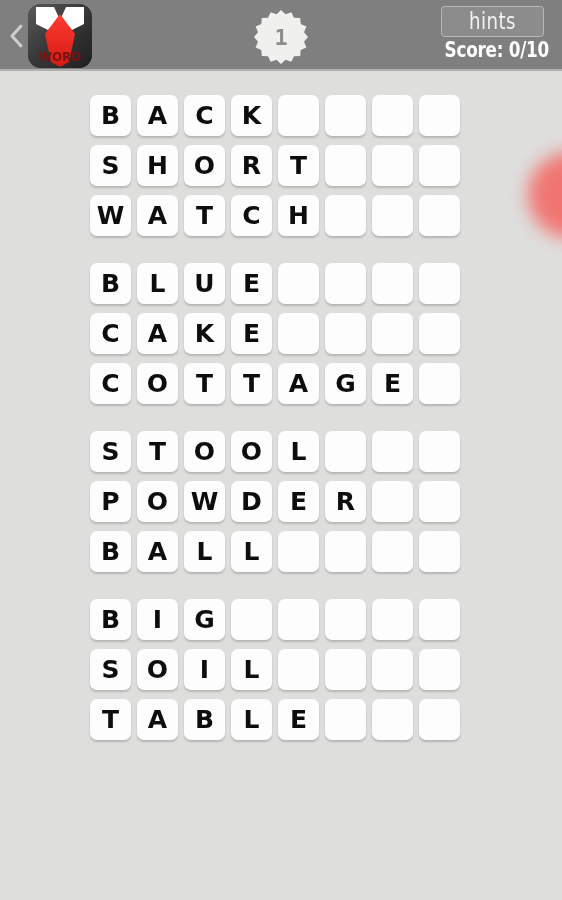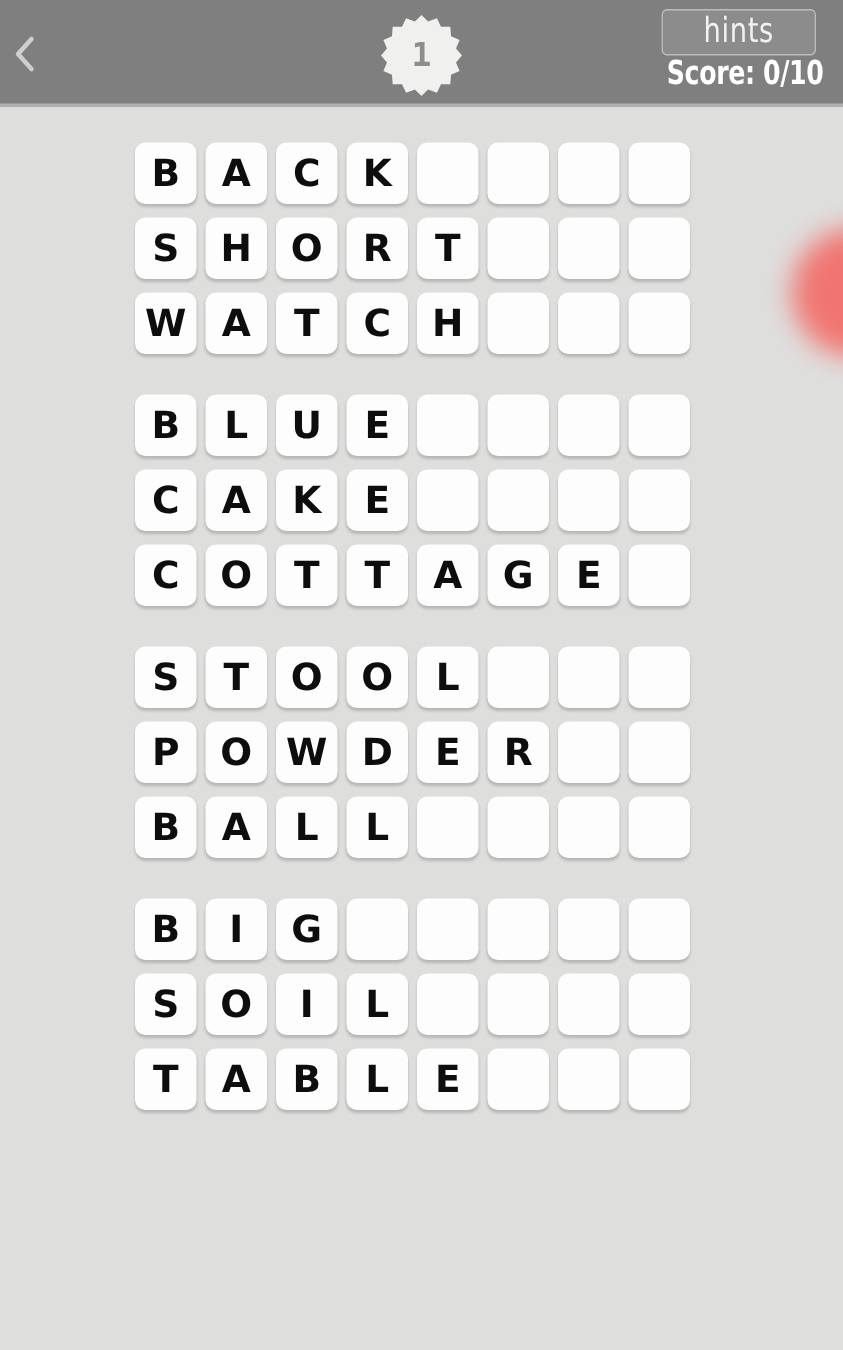--- a/index.html
+++ b/index.html
@@ -165,20 +165,41 @@
 <div class="header">
 
   <div class="back-chevron">
     <span>
       <svg width="18" height="28" viewBox="0 0 18 28">
         <polyline points="13,4 4,14 13,24" fill="none" stroke="#cfcfcf" stroke-width="3" stroke-linecap="round" stroke-linejoin="round"></polyline>
       </svg>
     </span>
   </div>
 
+  <div class="app-logo">
+    <span>
+      <svg width="64" height="64" viewBox="0 0 64 64">
+        <defs>
+          <linearGradient id="bgGrad" x1="0" y1="0" x2="1" y2="1">
+            <stop offset="0%" stop-color="#5a5a5a"></stop>
+            <stop offset="45%" stop-color="#3a3a3a"></stop>
+            <stop offset="100%" stop-color="#1e1e1e"></stop>
+          </linearGradient>
+          <linearGradient id="tieGrad" x1="0" y1="0" x2="0" y2="1">
+            <stop offset="0%" stop-color="#ff3b30"></stop>
+            <stop offset="100%" stop-color="#d41b14"></stop>
+          </linearGradient>
+        </defs>
+        <rect x="0" y="0" width="64" height="64" rx="13" fill="url(#bgGrad)"></rect>
+        <path d="M8 3 L26 3 L32 16 L38 3 L56 3 L56 20 L44 26 L32 14 L20 26 L8 20 Z" fill="#ffffff"></path>
+        <path d="M32 10 L47 30 L41 58 L32 63 L23 58 L17 30 Z" fill="url(#tieGrad)"></path>
+        <text x="32" y="57" text-anchor="middle" font-family="DejaVu Sans, sans-serif" font-size="12" font-weight="bold" fill="#7d1210">WORD</text>
+      </svg>
+    </span>
+  </div>
 
   <div class="level-badge">
     <span>
       <svg width="58" height="58" viewBox="0 0 58 58">
         <polygon fill="#f0f0ee" points="
           29,2 33.4,6.3 39.3,4.2 42,9.8 48.2,9.9 48.7,16.1 54.4,18.6 52,24.3
           56,29 52,33.7 54.4,39.4 48.7,41.9 48.2,48.1 42,48.2 39.3,53.8 33.4,51.7
           29,56 24.6,51.7 18.7,53.8 16,48.2 9.8,48.1 9.3,41.9 3.6,39.4 6,33.7
           2,29 6,24.3 3.6,18.6 9.3,16.1 9.8,9.9 16,9.8 18.7,4.2 24.6,6.3"></polygon>
       </svg>

